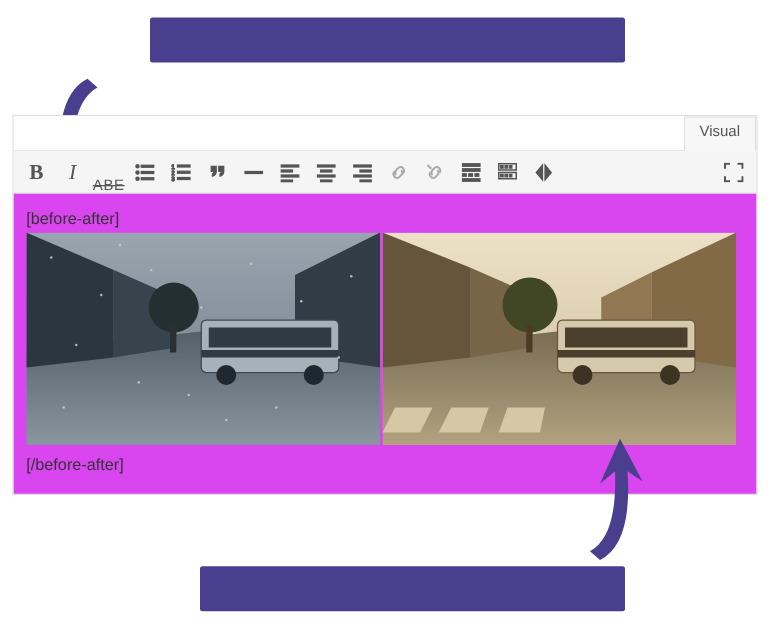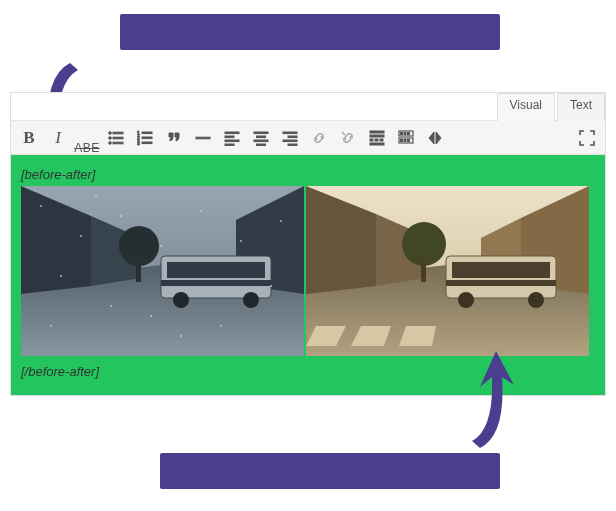--- a/index.html
+++ b/index.html
@@ -89,22 +89,21 @@
   .tb-btn.light svg { fill: #aaa; stroke: #aaa; }
   .tb-btn.light { color: #aaa; }
   .spacer { flex: 1; }
   .bold-b { font-weight: 800; font-size: 17px; font-family: Georgia, serif; }
   .italic-i { font-style: italic; font-family: Georgia, serif; font-size: 17px; }
   .strike { text-decoration: line-through; font-size: 12px; letter-spacing: 0.5px; margin-top: 20px; }
 
   
   .content {
     padding: 10px 10px 12px;
-    background: #22c55e;
-    font-style: italic;
+    background: #d946ef;
   }
   .shortcode {
     font-size: 13px;
     color: #333;
     margin: 2px 0 4px;
   }
   .images {
     display: flex;
     gap: 2px;
     margin: 2px 0 8px;
@@ -125,21 +124,20 @@
 <div class="arrow arrow-top">
   <svg viewBox="0 0 70 110">
     <path d="M 40 5 Q 14 18 18 76 L 6 68 L 24 102 L 40 66 L 28 76 Q 26 24 48 12 Z" fill="#4a3f8f"></path>
   </svg>
 </div>
 
 <div class="editor-wrap">
 
   <div class="tabs">
     <div class="tab active">Visual</div>
-    <div class="tab">Text</div>
   </div>
 
   <div class="toolbar">
     <div class="tb-btn">
         <span class="bold-b">B</span>
       </div>
     <div class="tb-btn">
         <span class="italic-i">I</span>
       </div>
     <div class="tb-btn">

